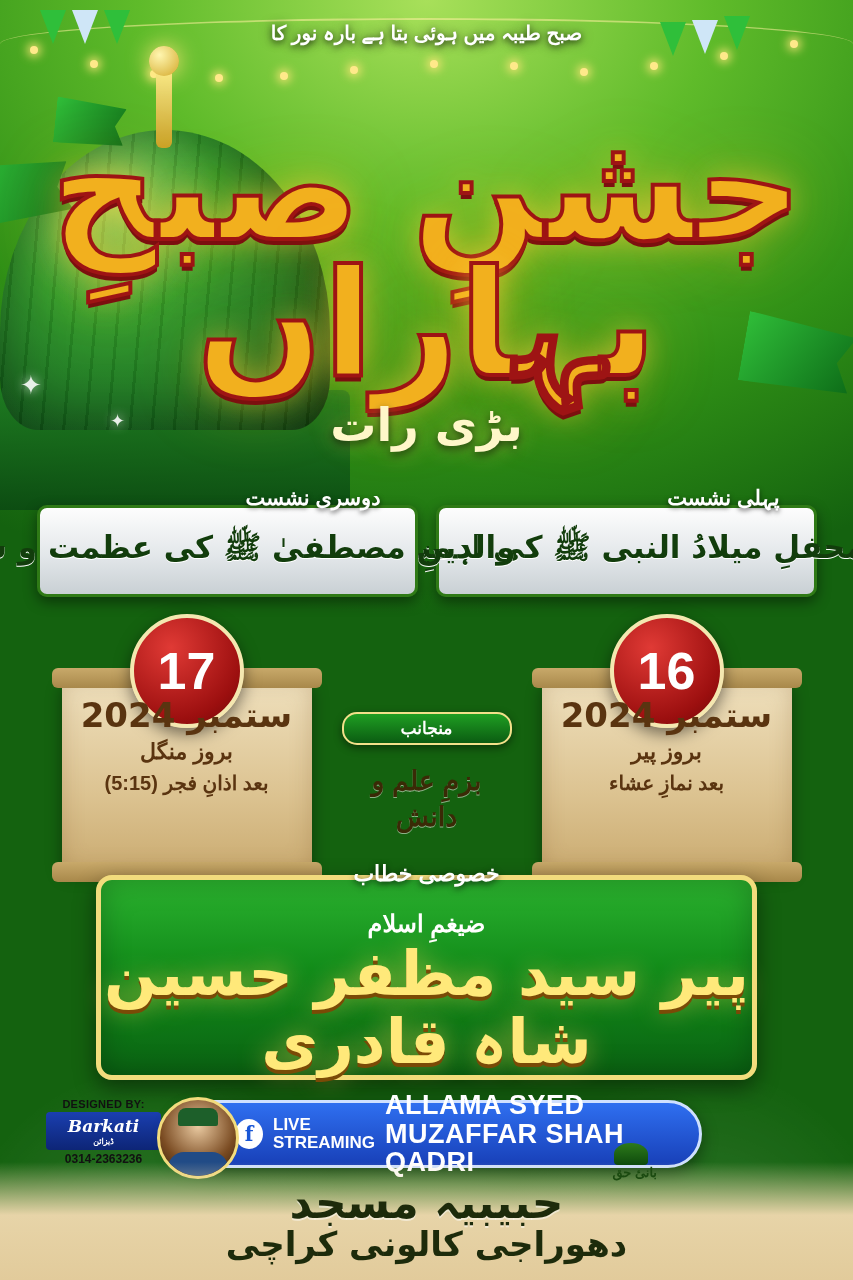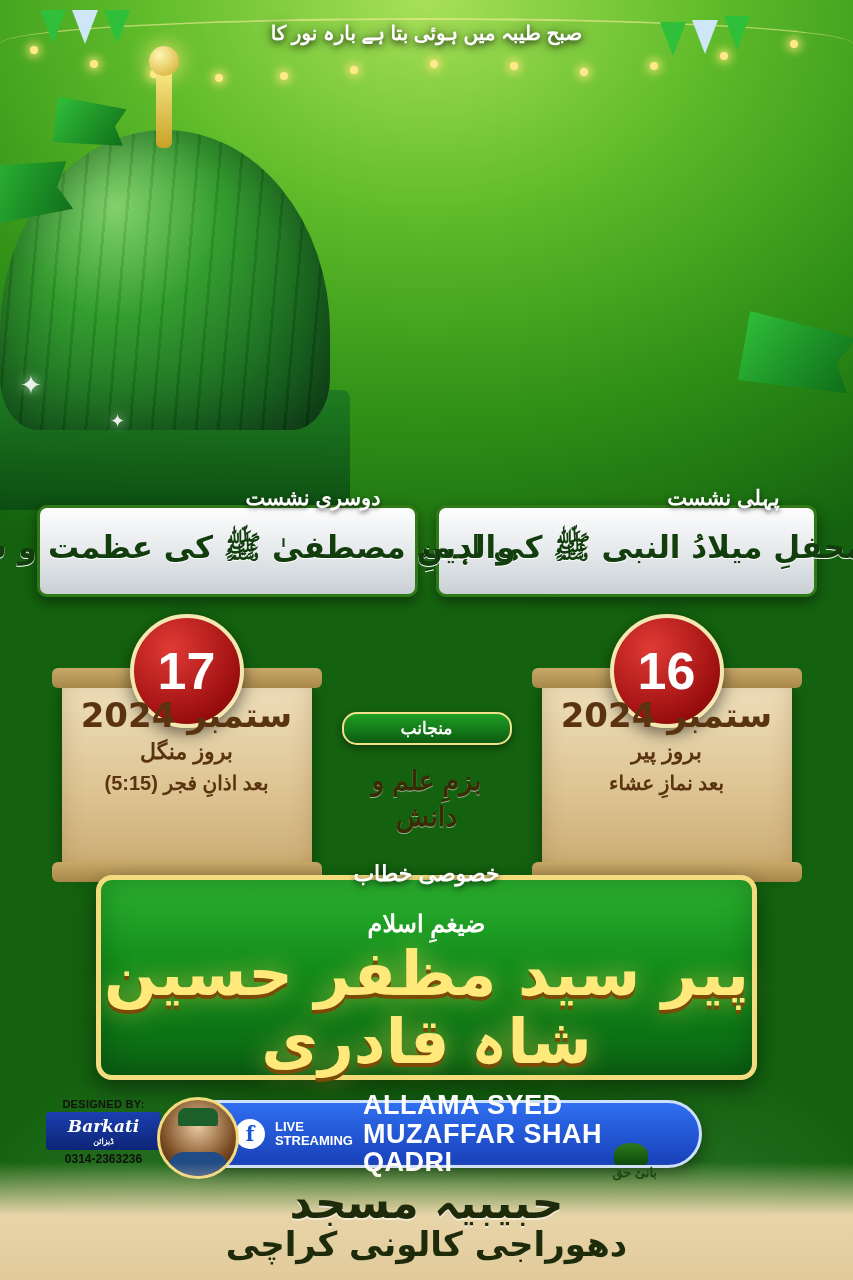--- a/index.html
+++ b/index.html
@@ -177,21 +177,21 @@
     background:radial-gradient(circle at 50% 35%,#e9c9a0,#7a4b22 60%,#2b1a0b);
     border:3px solid #f2dc7d;overflow:hidden;
   }
   .avatar .cap{position:absolute;left:18px;top:8px;width:40px;height:18px;border-radius:8px 8px 2px 2px;background:#1d5f2a;}
   .avatar .body{position:absolute;left:8px;bottom:-6px;width:60px;height:30px;border-radius:16px 16px 0 0;background:#214b86;}
   .fb{
     width:30px;height:30px;border-radius:50%;background:#fff;color:#1a57d6;
     font-weight:bold;font-size:20px;display:flex;align-items:center;justify-content:center;
     font-family:"DejaVu Serif", serif;
   }
-  .livetxt{color:#fff;font-size:13px;font-weight:bold;line-height:1.05;text-align:left;}
+  .livetxt{color:#fff;font-size:17px;font-weight:bold;line-height:1.05;text-align:left;}
   .speaker-en{color:#fff;font-weight:bold;font-size:27px;line-height:1.05;letter-spacing:.5px;text-align:left;}
 
   
   .designer{
     position:absolute;left:46px;top:1098px;width:115px;text-align:center;color:#111;
   }
   .designer .dl{font-size:11px;font-weight:bold;letter-spacing:.3px;}
   .designer .logo{
     margin-top:2px;background:linear-gradient(180deg,#1a3fb0,#0d2576);color:#fff;border-radius:4px;
     padding:4px 2px;font-family:"DejaVu Serif", serif;font-size:17px;font-weight:bold;font-style:italic;
@@ -254,20 +254,24 @@
     <div class="flag f2"></div>
     <div class="sparkle" style="left:60px;top:330px">✦</div>
     <div class="sparkle" style="left:150px;top:370px;font-size:18px">✦</div>
   </div>
   <div class="flag f3" style="position:absolute;right:0;top:320px;width:110px;height:70px;background:linear-gradient(120deg,#2fbf3a,#0c6b18);clip-path:polygon(0 0,100% 12%,86% 52%,100% 92%,0 100%);"></div>
 
   <div class="couplet">
     <div>صبح طیبہ میں ہوئی بتا ہے بارہ نور کا</div>
   </div>
 
+  <div class="title-block">
+    <div class="title-main">جشنِ صبحِ بہاراں</div>
+    <div class="title-sub">بڑی رات</div>
+  </div>
 
   <div class="sessions">
     <div class="session">
       <div class="session-label">پہلی نشست</div>
       <div class="session-text">محفلِ میلادُ النبی ﷺ کی اہمیت</div>
     </div>
     <div class="session">
       <div class="session-label">دوسری نشست</div>
       <div class="session-text">والدینِ مصطفیٰ ﷺ کی عظمت و شان</div>
     </div>

